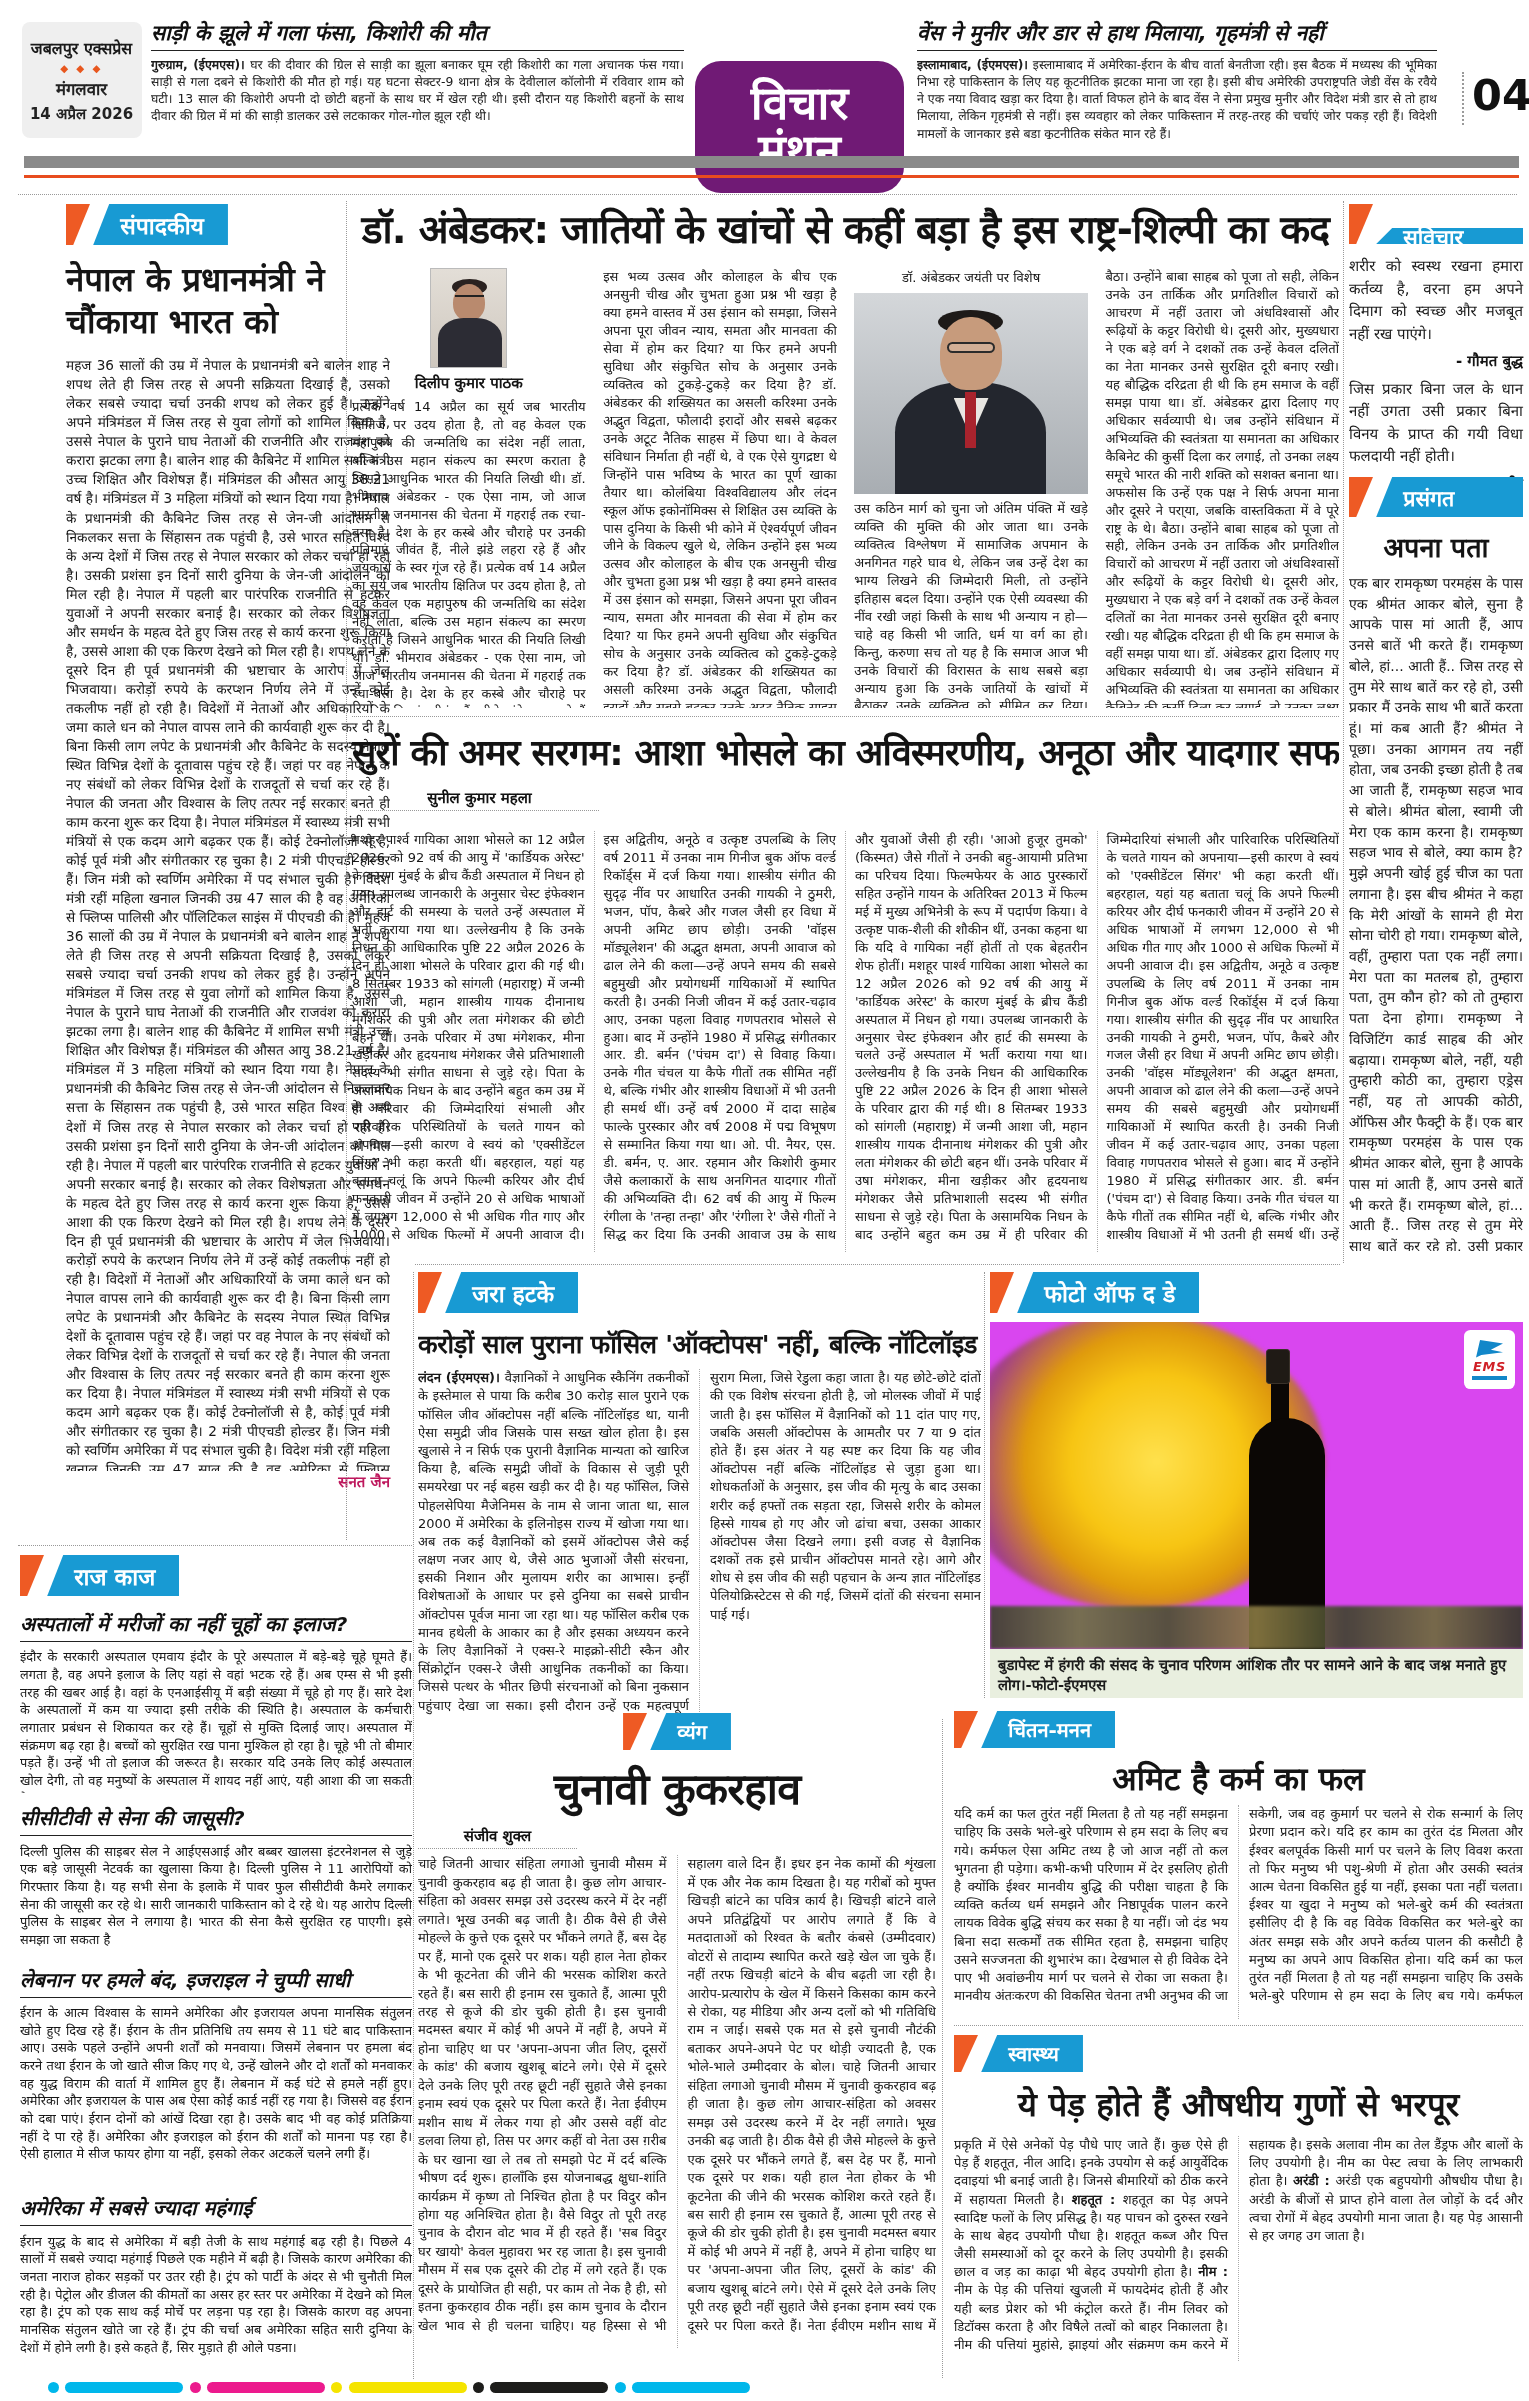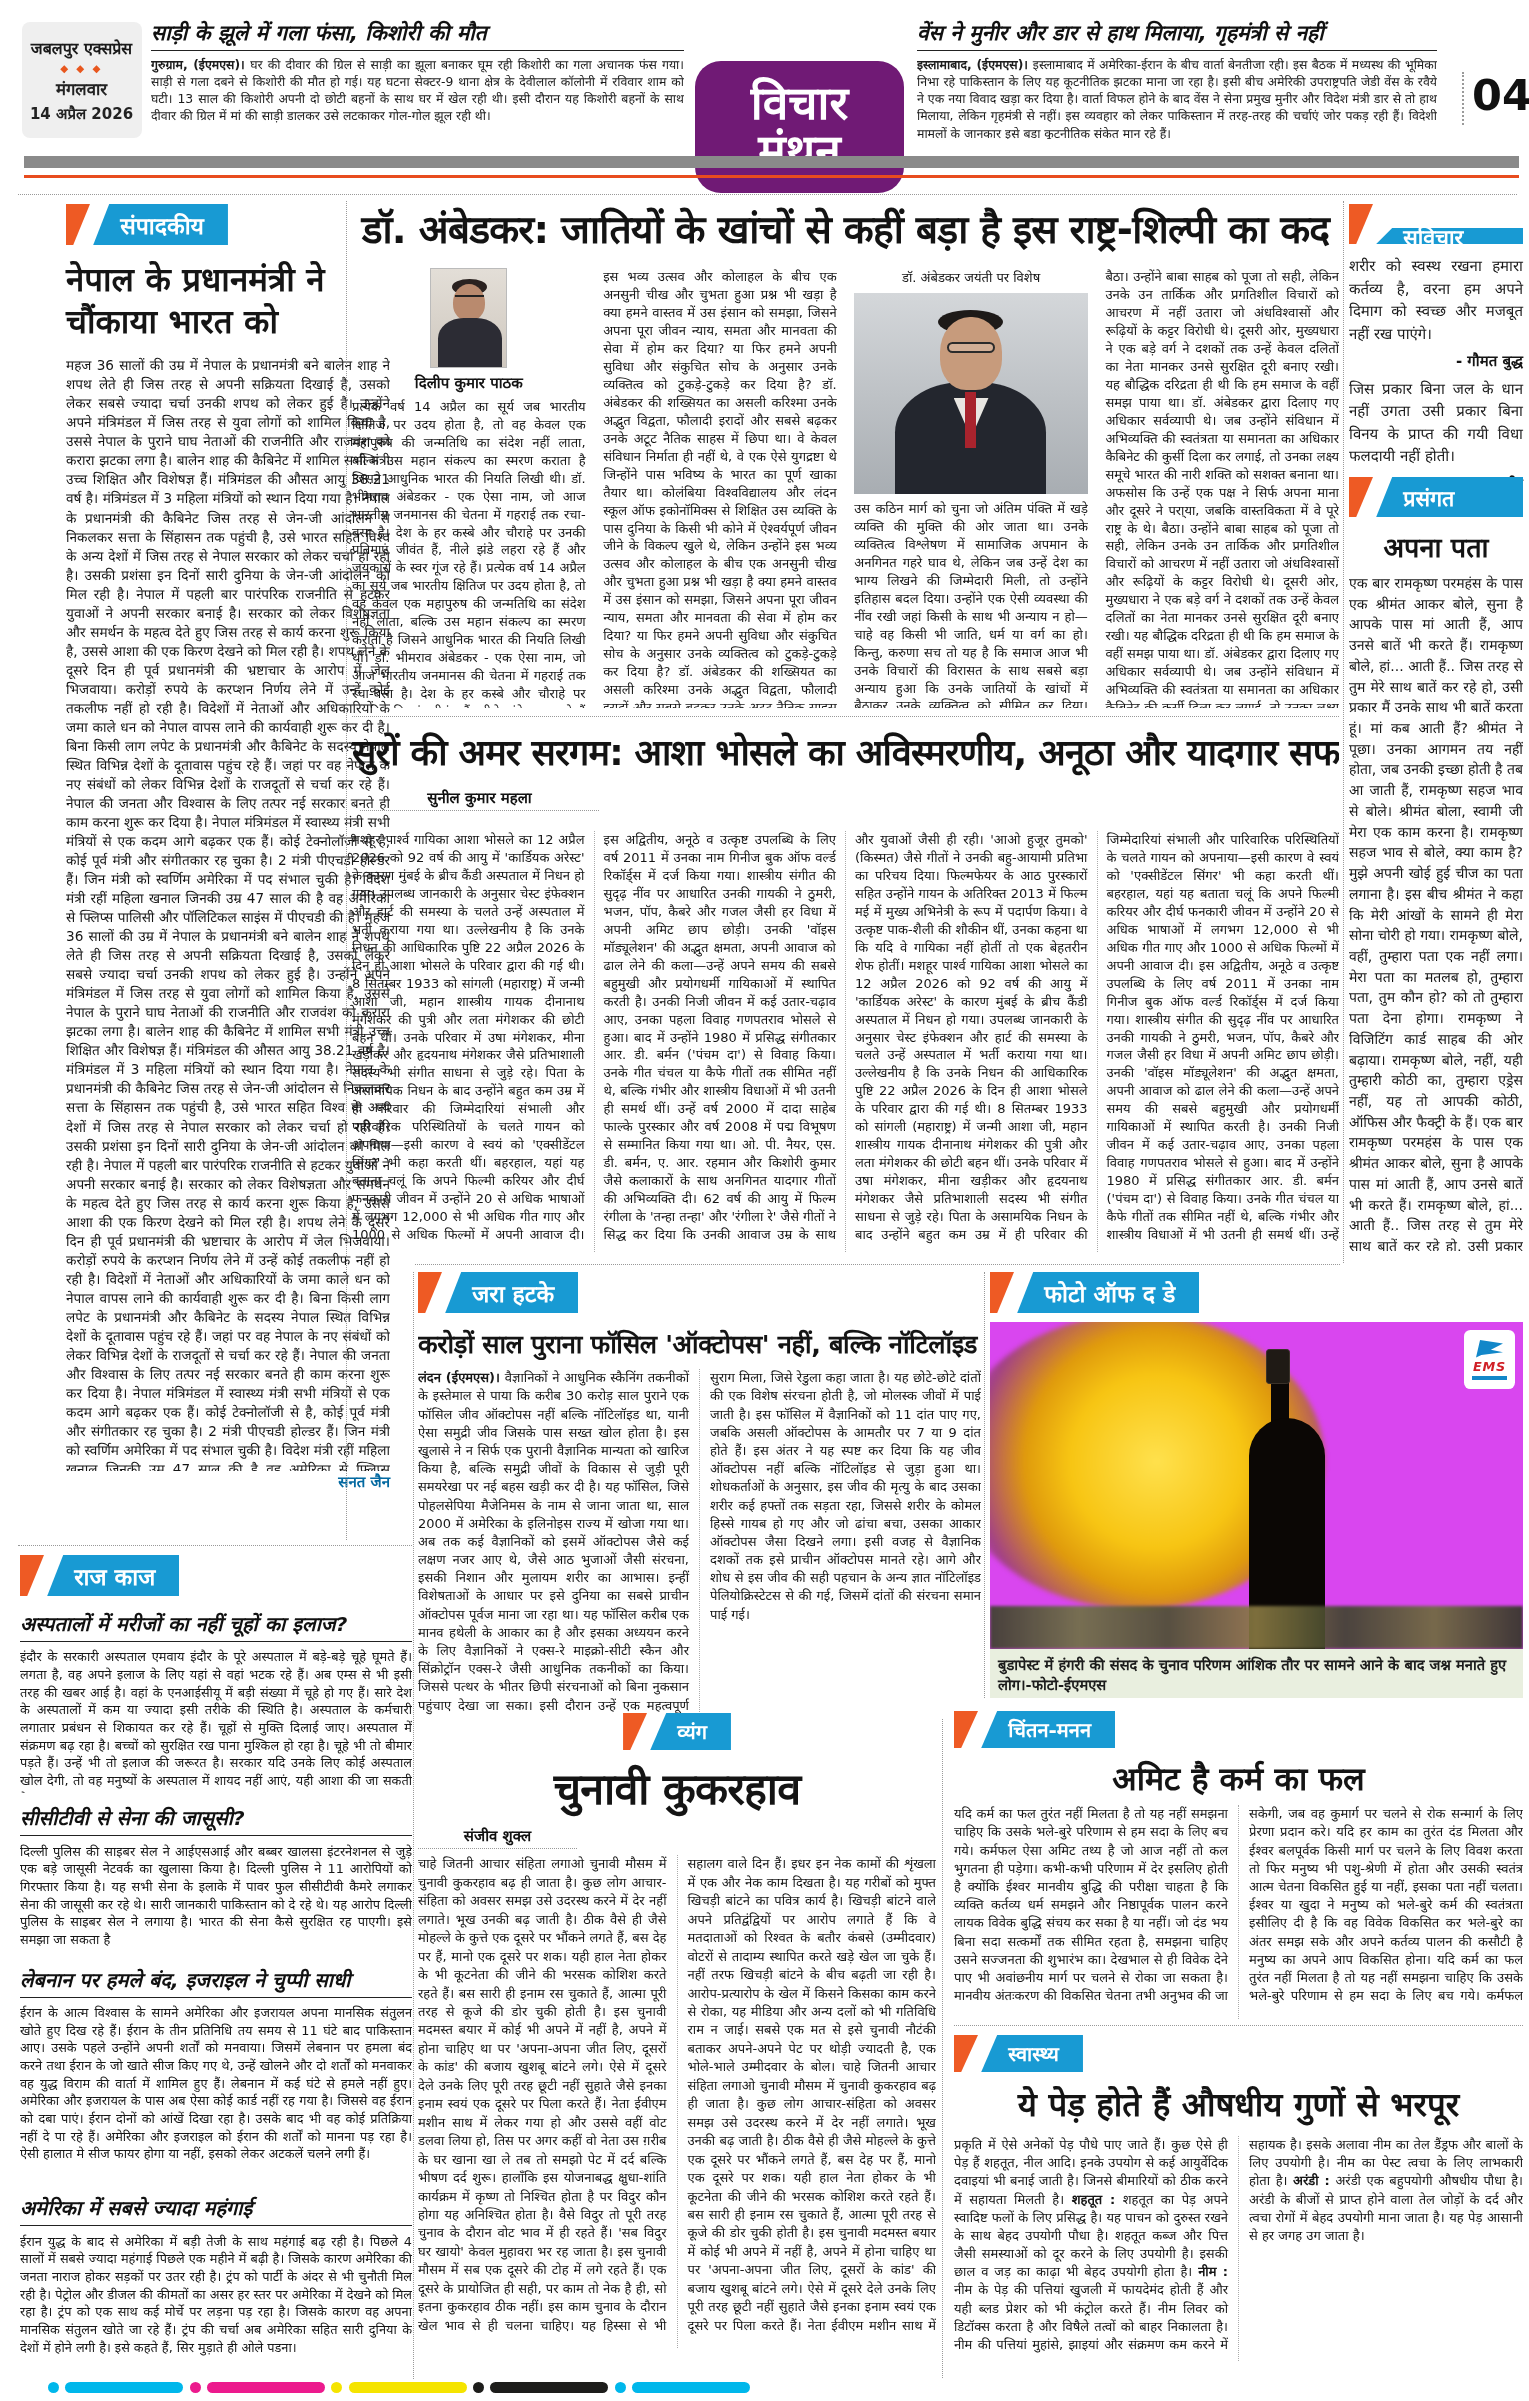--- a/index.html
+++ b/index.html
@@ -82,21 +82,21 @@
   .ems-badge .flag { width:27px; height:17.5px; background:#1287c9; clip-path:polygon(0 100%,15% 0,100% 20%,55% 55%,100% 70%,20% 85%); position:relative; }
   .ems-badge .ems { color:#d01f26; font-weight:900; font-size:12.8px; letter-spacing:0.8px; font-style:italic; }
   .ems-badge .ubar { width:35px; height:4px; background:#1287c9; }
 
   .potd-caption { width:100%; height:49px; background:#e9efdf; display:flex; align-items:center; padding:0 8px;
     font-size:14.7px; font-weight:700; color:#1c1c1c; overflow:hidden; }
 
   .byline { font-weight:800; font-size:15px; text-align:center; color:#111;
     border-bottom:1.6px dotted #999; padding-bottom:3.2px; }
 
-  .signoff { font-weight:800; font-size:15px; color:#0369a1; text-align:right; }
+  .signoff { font-weight:800; font-size:15px; color:#be185d; text-align:right; }
 
   
   .print-bar { position:absolute; left:48px; top:2382px; width:702px; height:11px; display:flex; align-items:center; gap:6.4px; overflow:hidden; }
   .pb-dot { width:11px; height:11px; border-radius:50%; flex:0 0 auto; }
   .pb-bar { height:11px; border-radius:6.4px; flex:1 1 auto; }
 
   .quote { font-size:15px; line-height:1.5; text-align:justify; color:#1a1a1a; }
   .qattr { font-weight:800; text-align:right; font-size:15px; margin:4.8px 0 8px 0; }
 </style>
 </head>

